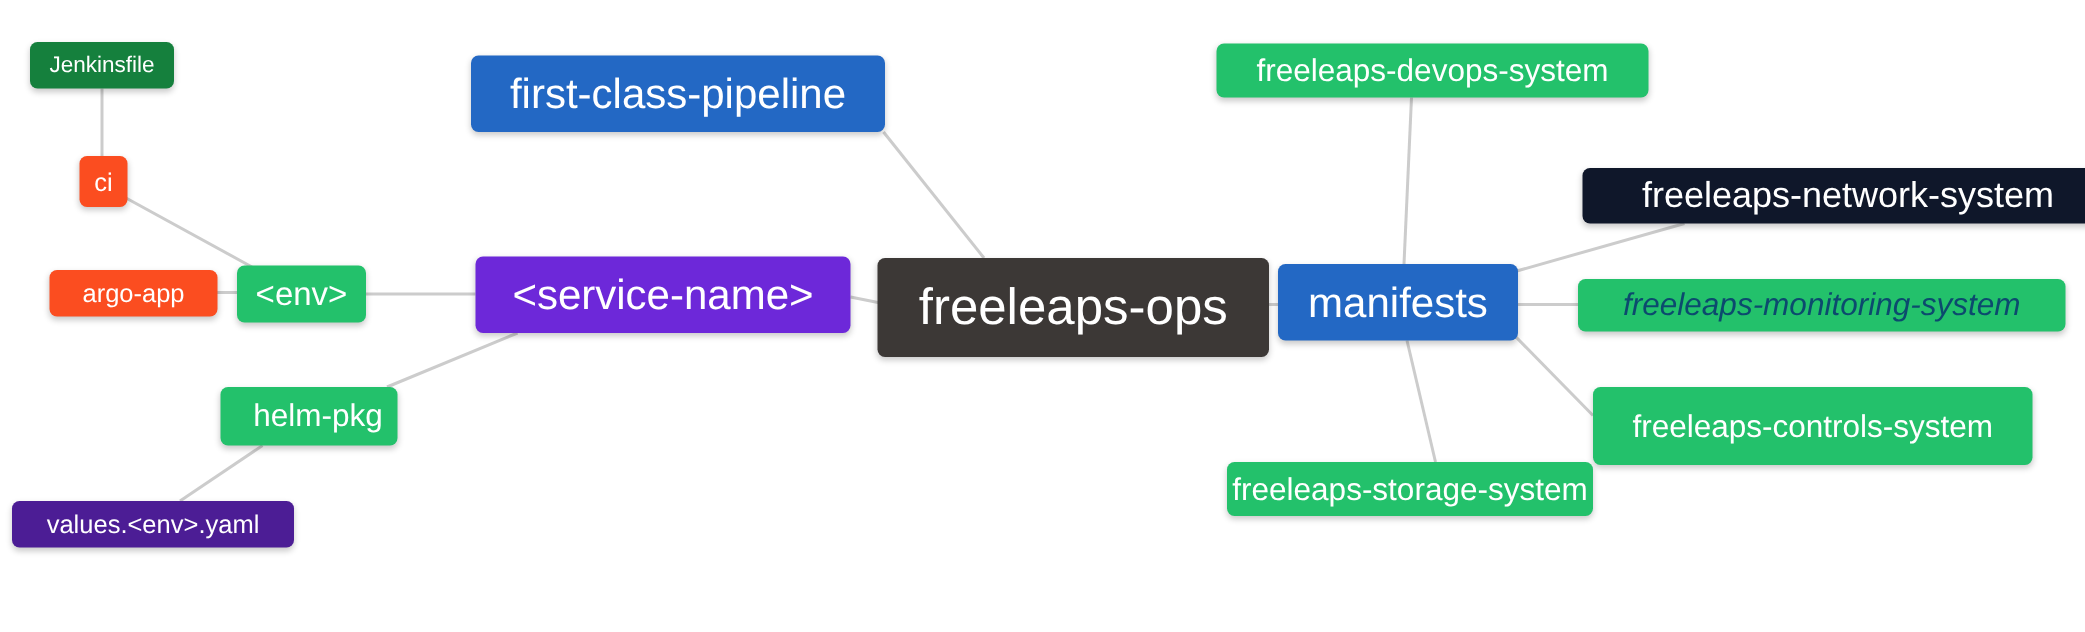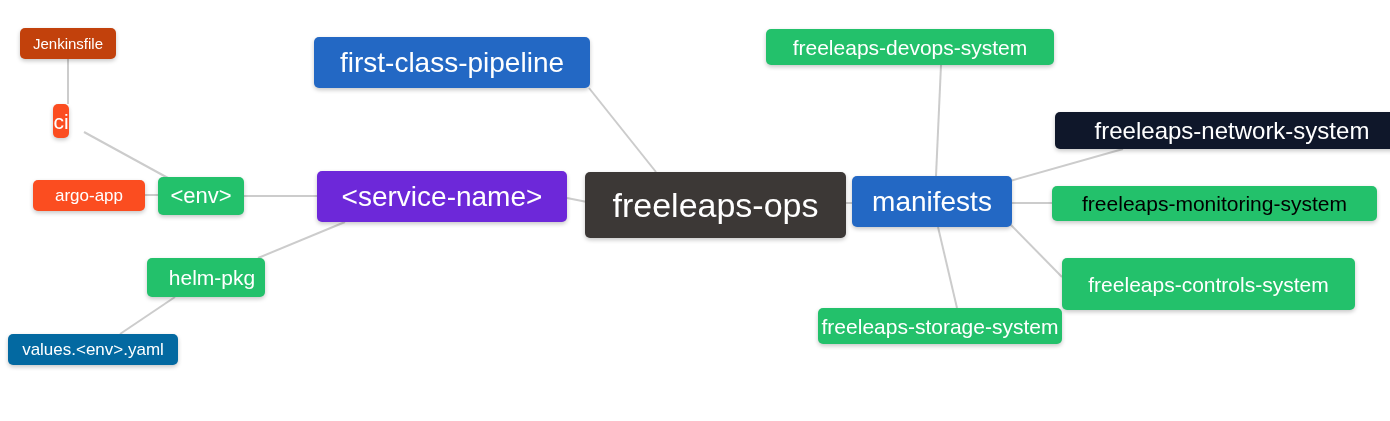--- a/index.html
+++ b/index.html
@@ -59,29 +59,29 @@
       <line x1="846" y1="203" x2="853" y2="203" stroke="#CCCCCC" stroke-width="2"></line>
       <line x1="936" y1="176" x2="941" y2="65" stroke="#CCCCCC" stroke-width="2"></line>
       <line x1="1010" y1="181" x2="1123" y2="149" stroke="#CCCCCC" stroke-width="2"></line>
       <line x1="1012" y1="203" x2="1052" y2="203" stroke="#CCCCCC" stroke-width="2"></line>
       <line x1="1009" y1="223" x2="1062" y2="277" stroke="#CCCCCC" stroke-width="2"></line>
       <line x1="938" y1="227" x2="957" y2="308" stroke="#CCCCCC" stroke-width="2"></line>
       <line x1="345" y1="222" x2="258" y2="258" stroke="#CCCCCC" stroke-width="2"></line>
       <line x1="175" y1="297" x2="120" y2="334" stroke="#CCCCCC" stroke-width="2"></line>
     </svg>
   <div class="node-layer">
-      <div class="node" style="left: 20px; top: 28px; width: 96px; height: 31px; font-size: 15px; background: #c2410c; color: rgb(255, 255, 255);">Jenkinsfile</div>
-      <div class="node" style="left: 53px; top: 104px; width: 16px; height: 34px; font-size: 21px; background: rgb(251, 77, 32); color: rgb(255, 255, 255);">ci</div>
+      <div class="node" style="left: 20px; top: 28px; width: 96px; height: 31px; font-size: 15px; background: #15803d; color: rgb(255, 255, 255);">Jenkinsfile</div>
+      <div class="node" style="left: 53px; top: 104px; width: 32px; height: 34px; font-size: 17px; background: rgb(251, 77, 32); color: rgb(255, 255, 255);">ci</div>
       <div class="node" style="left: 33px; top: 180px; width: 112px; height: 31px; font-size: 17px; background: rgb(251, 77, 32); color: rgb(255, 255, 255);">argo-app</div>
       <div class="node" style="left: 158px; top: 177px; width: 86px; height: 38px; font-size: 22px; background: rgb(35, 193, 107); color: rgb(255, 255, 255);">&lt;env&gt;</div>
       <div class="node" style="left: 317px; top: 171px; width: 250px; height: 51px; font-size: 28px; background: #6d28d9; color: rgb(255, 255, 255);">&lt;service-name&gt;</div>
       <div class="node" style="left: 585px; top: 172px; width: 261px; height: 66px; font-size: 34px; background: rgb(60, 56, 54); color: rgb(255, 255, 255);">freeleaps-ops</div>
       <div class="node" style="left: 314px; top: 37px; width: 276px; height: 51px; font-size: 28px; background: rgb(35, 104, 196); color: rgb(255, 255, 255);">first-class-pipeline</div>
       <div class="node" style="left: 852px; top: 176px; width: 160px; height: 51px; font-size: 28px; background: rgb(35, 104, 196); color: rgb(255, 255, 255);">manifests</div>
-      <div class="node" style="left: 766px; top: 29px; width: 288px; height: 36px; font-size: 21px; background: rgb(35, 193, 107); color: rgb(255, 255, 255);">freeleaps-devops-system</div>
+      <div class="node" style="left: 811px; top: 29px; width: 288px; height: 36px; font-size: 21px; background: rgb(35, 193, 107); color: rgb(255, 255, 255);">freeleaps-devops-system</div>
       <div class="node" style="left: 1055px; top: 112px; width: 354px; height: 37px; font-size: 24px; background: #0f172a; color: rgb(255, 255, 255);">freeleaps-network-system</div>
-      <div class="node" style="left: 1052px; top: 186px; width: 325px; height: 35px; font-size: 21px; background: rgb(35, 193, 107); color: #000000;">freeleaps-monitoring-system</div>
+      <div class="node" style="left: 1052px; top: 186px; width: 325px; height: 35px; font-size: 21px; background: rgb(35, 193, 107); color: #0c4a6e; font-style: italic;">freeleaps-monitoring-system</div>
       <div class="node" style="left: 1062px; top: 258px; width: 293px; height: 52px; font-size: 21px; background: rgb(35, 193, 107); color: rgb(255, 255, 255);">freeleaps-controls-system</div>
       <div class="node" style="left: 818px; top: 308px; width: 244px; height: 36px; font-size: 21px; background: rgb(35, 193, 107); color: rgb(255, 255, 255);">freeleaps-storage-system</div>
       <div class="node" style="left: 147px; top: 258px; width: 118px; height: 39px; font-size: 21px; background: rgb(35, 193, 107); color: rgb(255, 255, 255); padding-left: 12px;">helm-pkg</div>
-      <div class="node" style="left: 8px; top: 334px; width: 170px; height: 31px; font-size: 17px; background: #0369a1; color: rgb(255, 255, 255);">values.&lt;env&gt;.yaml</div>
+      <div class="node" style="left: 8px; top: 334px; width: 188px; height: 31px; font-size: 17px; background: #4c1d95; color: rgb(255, 255, 255);">values.&lt;env&gt;.yaml</div>
     </div>
 </div>
 
 </body></html>

